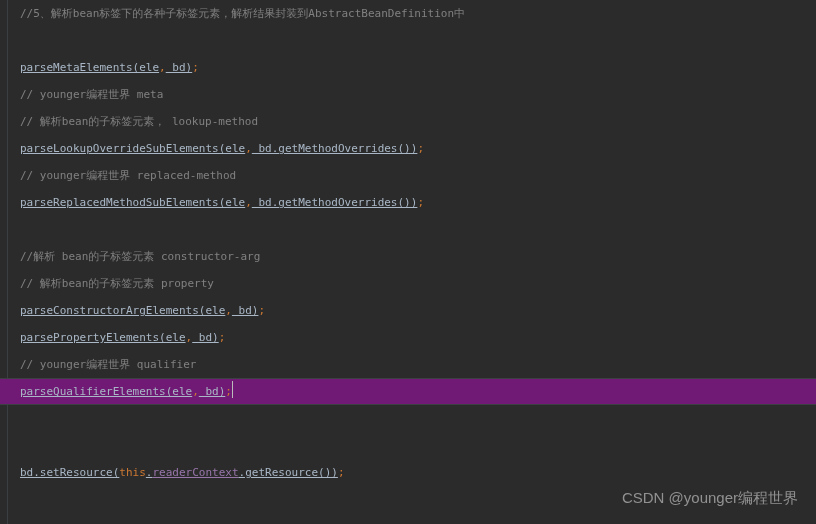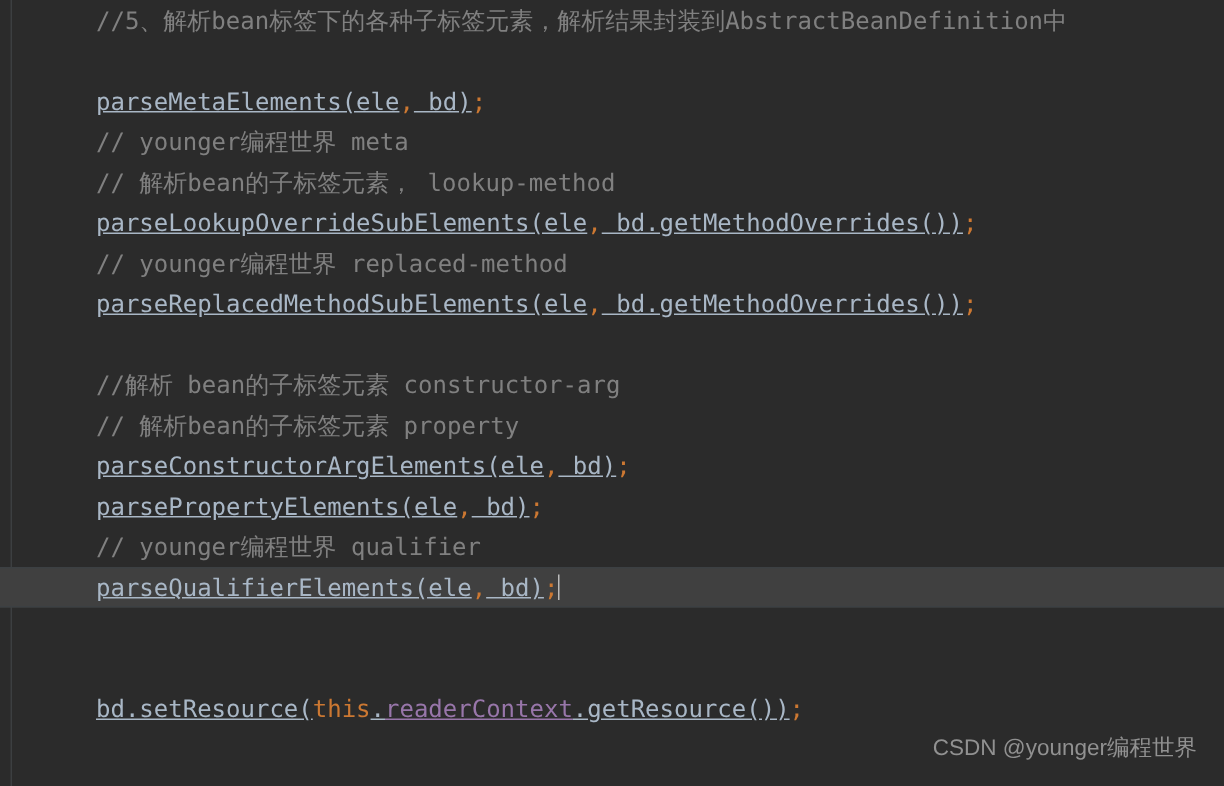--- a/index.html
+++ b/index.html
@@ -28,27 +28,27 @@
     position: absolute;
     left: 0;
     top: 0;
     width: 816px;
     height: 524px;
   }
   .code-line {
     position: relative;
     height: 27px;
     line-height: 27px;
-    padding-left: 64px;
-    font-size: 16px;
+    padding-left: 20px;
+    font-size: 11px;
     white-space: pre;
     letter-spacing: 0px;
   }
   .code-line.current {
-    background: #404040;
+    background: #701a75;
     box-shadow: inset 0 1px 0 #3c4043, inset 0 -1px 0 #3c4043;
   }
   .tok-plain   { color: #a9b7c6; text-decoration: underline; }
   .tok-comment { color: #808080; }
   .tok-punct   { color: #cc7832; }
   .tok-keyword { color: #cc7832; }
   .tok-field   { color: #9876aa; text-decoration: underline; }
   .caret {
     display: inline-block;
     width: 1px;

